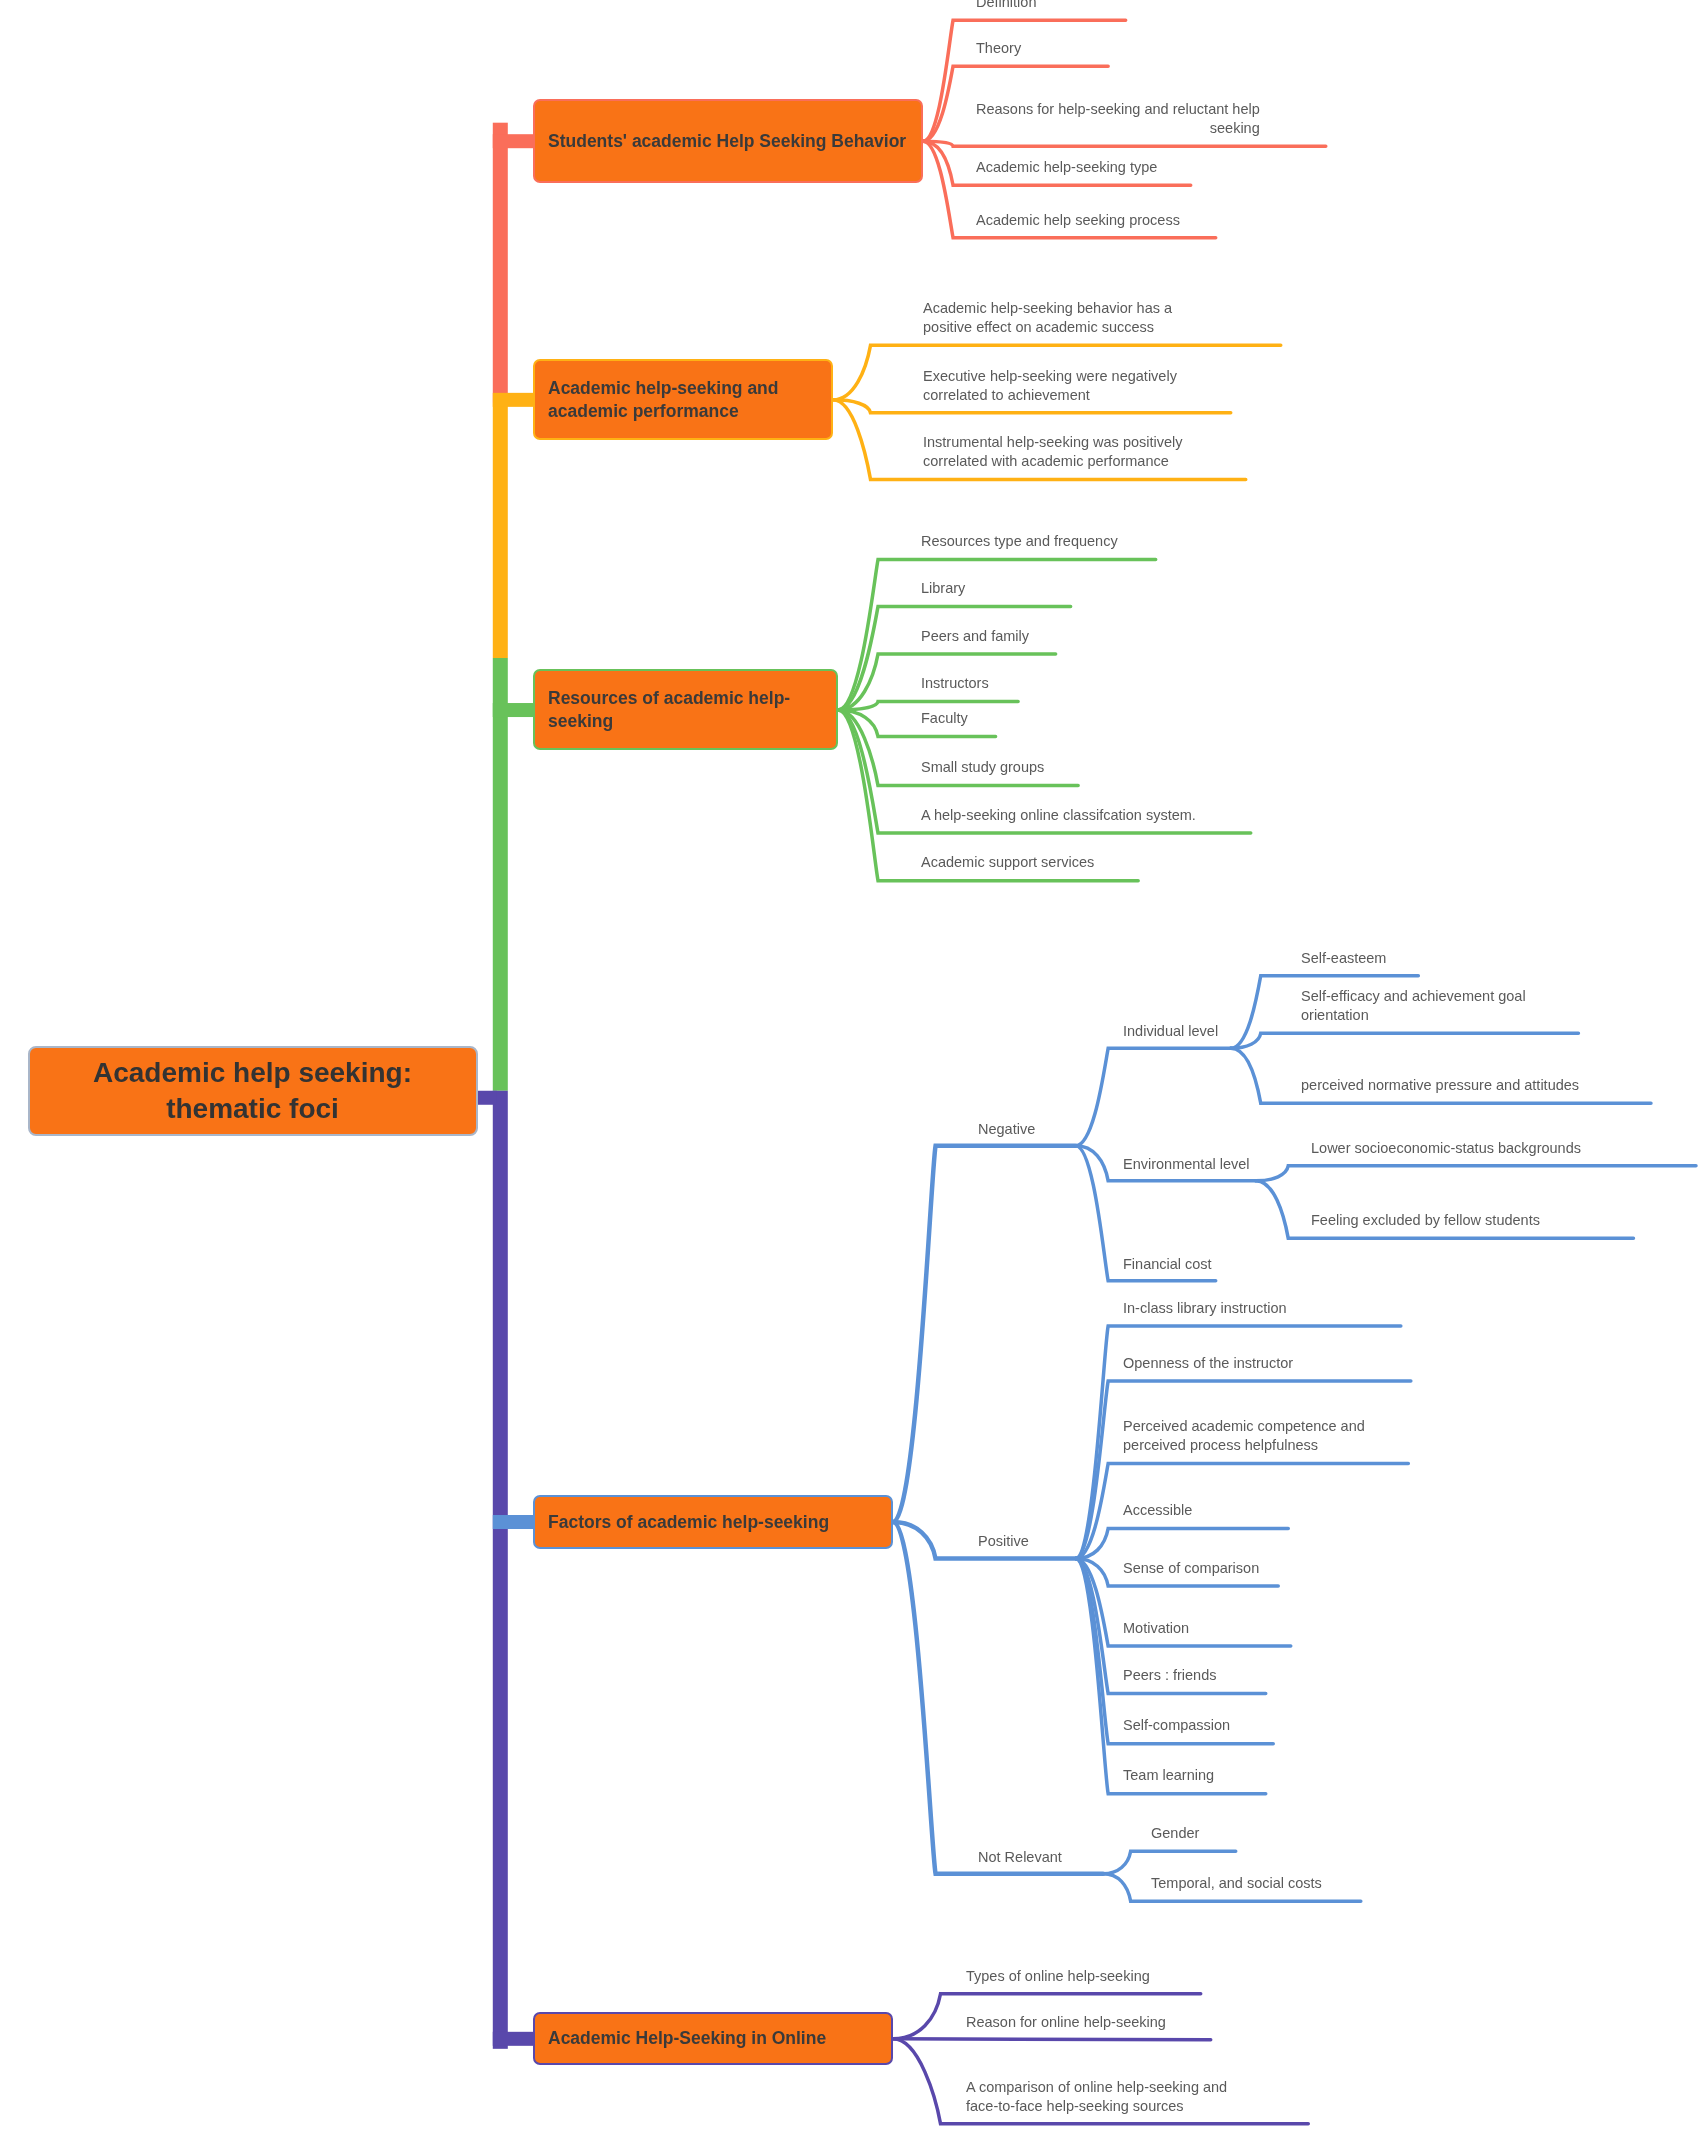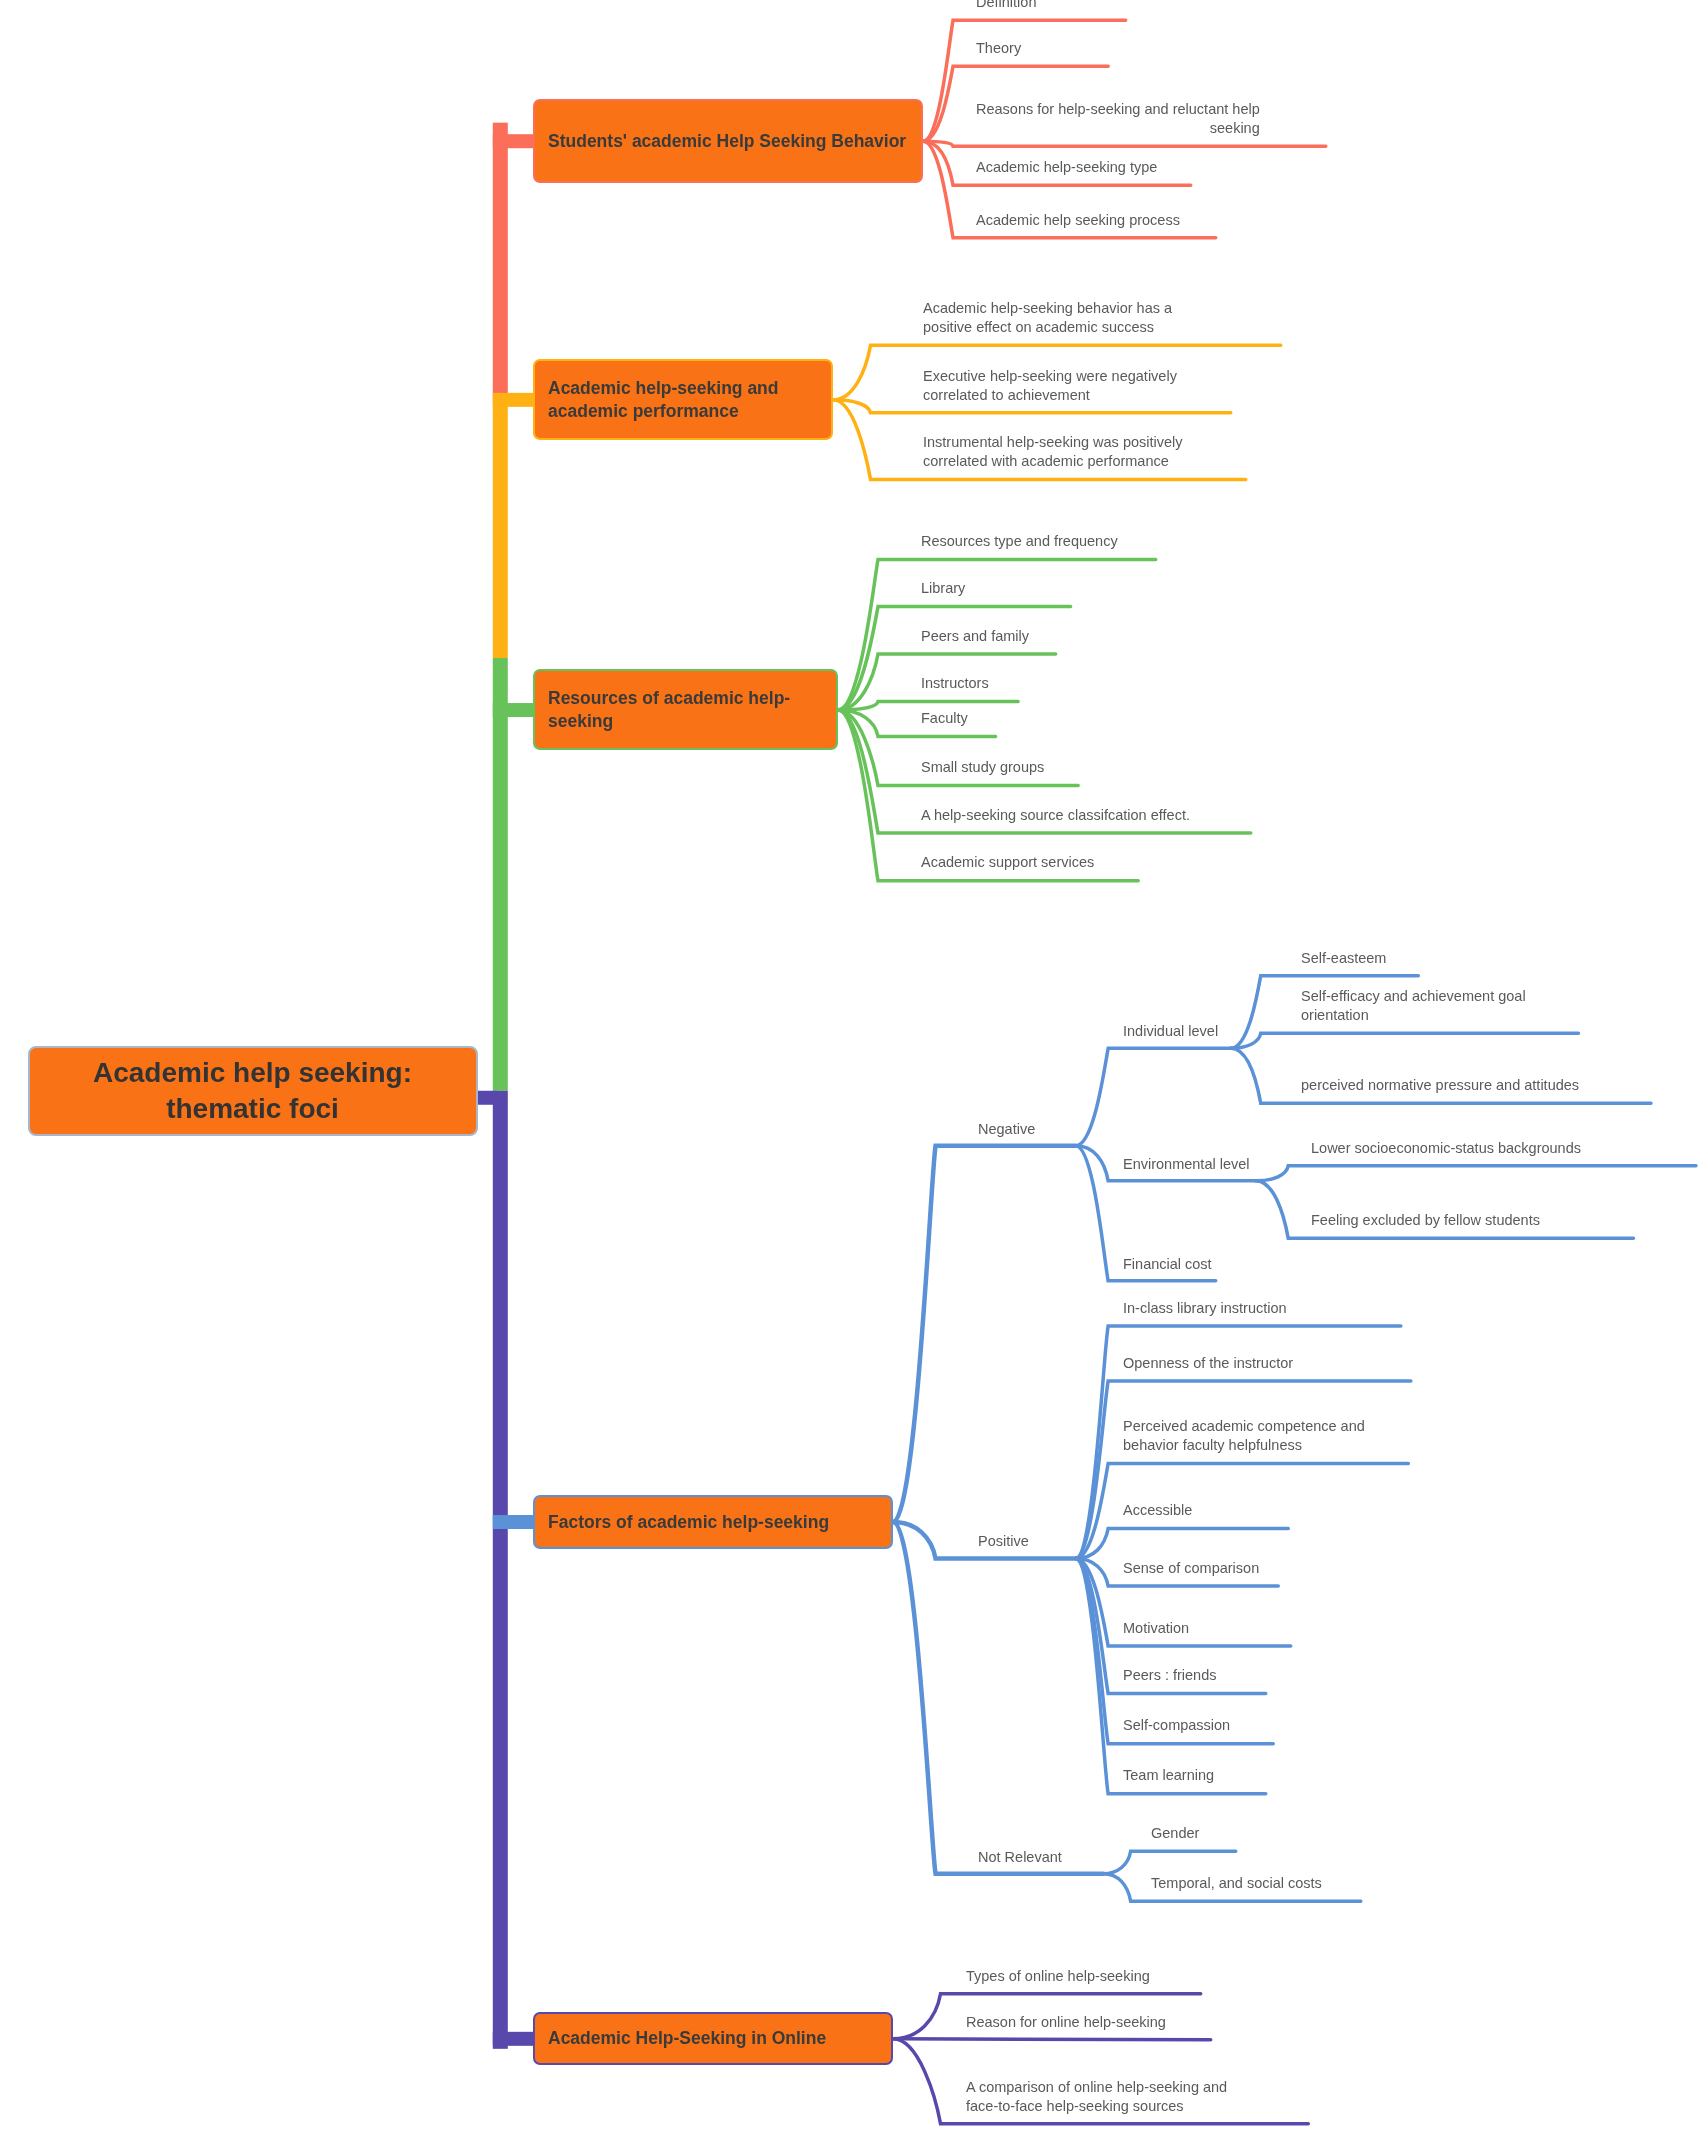--- a/index.html
+++ b/index.html
@@ -105,38 +105,38 @@
       <div class="leaf-label" style="left: 923px; top: 367px;">Executive help-seeking were negatively
 correlated to achievement</div>
       <div class="leaf-label" style="left: 923px; top: 433px;">Instrumental help-seeking  was positively
 correlated with academic performance</div>
       <div class="leaf-label" style="left: 921px; top: 532px;">Resources type and frequency</div>
       <div class="leaf-label" style="left: 921px; top: 579px;">Library</div>
       <div class="leaf-label" style="left: 921px; top: 627px;">Peers and family</div>
       <div class="leaf-label" style="left: 921px; top: 674px;">Instructors</div>
       <div class="leaf-label" style="left: 921px; top: 709px;">Faculty</div>
       <div class="leaf-label" style="left: 921px; top: 758px;">Small  study groups</div>
-      <div class="leaf-label" style="left: 921px; top: 806px;">A help-seeking source  classifcation effect.</div>
+      <div class="leaf-label" style="left: 921px; top: 806px;">A help-seeking online  classifcation system.</div>
       <div class="leaf-label" style="left: 921px; top: 853px;">Academic support services</div>
       <div class="mid-label" style="left: 978px; top: 1120px;">Negative</div>
       <div class="mid-label" style="left: 978px; top: 1532px;">Positive</div>
       <div class="mid-label" style="left: 978px; top: 1848px;">Not Relevant</div>
       <div class="mid-label" style="left: 1123px; top: 1022px;">Individual level</div>
       <div class="mid-label" style="left: 1123px; top: 1155px;">Environmental level</div>
       <div class="mid-label" style="left: 1123px; top: 1255px;">Financial cost</div>
       <div class="leaf-label" style="left: 1301px; top: 949px;">Self-easteem</div>
       <div class="leaf-label" style="left: 1301px; top: 987px;">Self-efficacy and achievement goal
 orientation</div>
       <div class="leaf-label" style="left: 1301px; top: 1076px;">perceived normative pressure and  attitudes</div>
       <div class="leaf-label" style="left: 1311px; top: 1139px;">Lower socioeconomic-status  backgrounds</div>
       <div class="leaf-label" style="left: 1311px; top: 1211px;">Feeling excluded by fellow students</div>
       <div class="leaf-label" style="left: 1123px; top: 1299px;">In-class library instruction</div>
       <div class="leaf-label" style="left: 1123px; top: 1354px;">Openness of the instructor</div>
       <div class="leaf-label" style="left: 1123px; top: 1417px;">Perceived academic competence and
-behavior faculty  helpfulness</div>
+perceived process  helpfulness</div>
       <div class="leaf-label" style="left: 1123px; top: 1501px;">Accessible</div>
       <div class="leaf-label" style="left: 1123px; top: 1559px;">Sense of comparison</div>
       <div class="leaf-label" style="left: 1123px; top: 1619px;">Motivation</div>
       <div class="leaf-label" style="left: 1123px; top: 1666px;">Peers : friends</div>
       <div class="leaf-label" style="left: 1123px; top: 1716px;">Self-compassion</div>
       <div class="leaf-label" style="left: 1123px; top: 1766px;">Team learning</div>
       <div class="leaf-label" style="left: 1151px; top: 1824px;">Gender</div>
       <div class="leaf-label" style="left: 1151px; top: 1874px;">Temporal, and social costs</div>
       <div class="leaf-label" style="left: 966px; top: 1967px;">Types of online help-seeking</div>
       <div class="leaf-label" style="left: 966px; top: 2013px;">Reason for online help-seeking</div>

